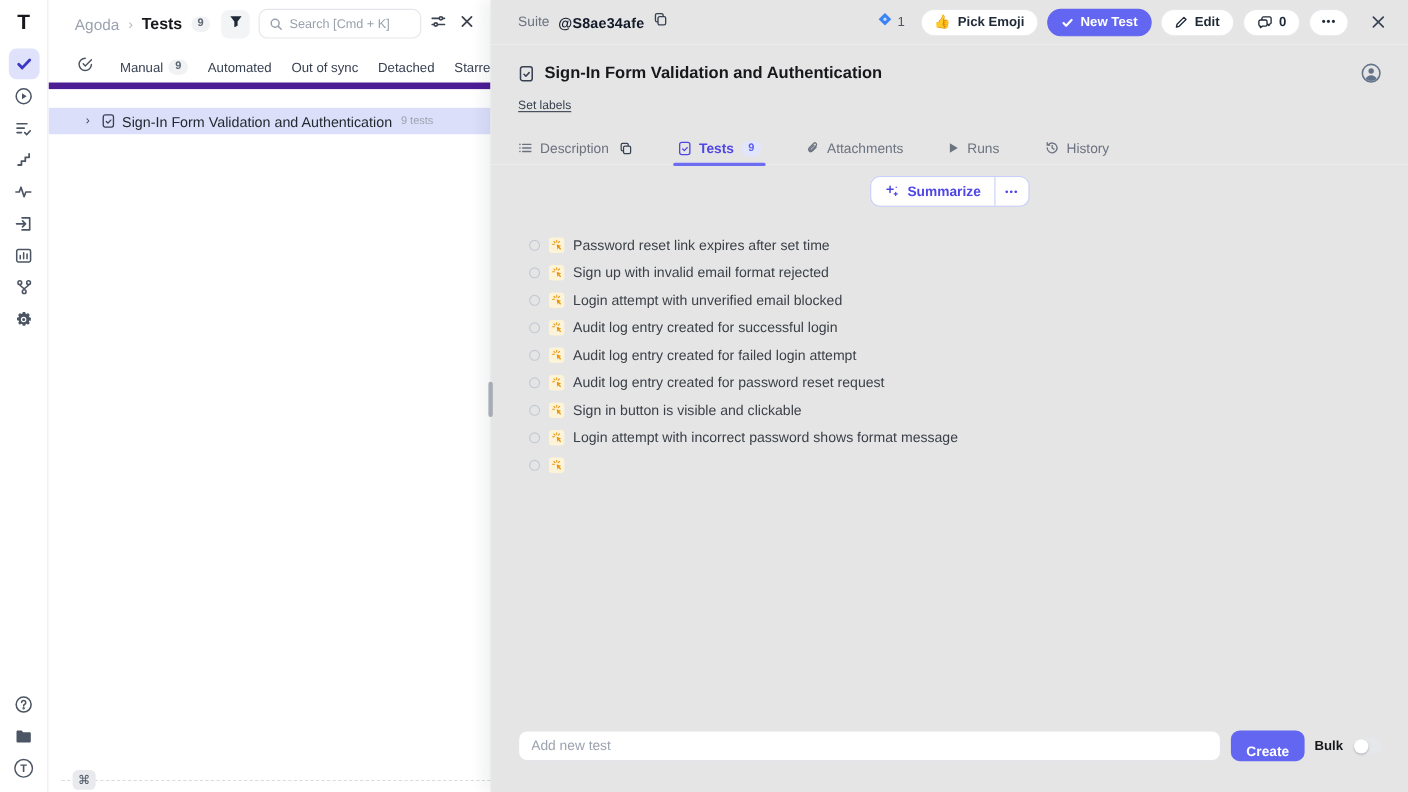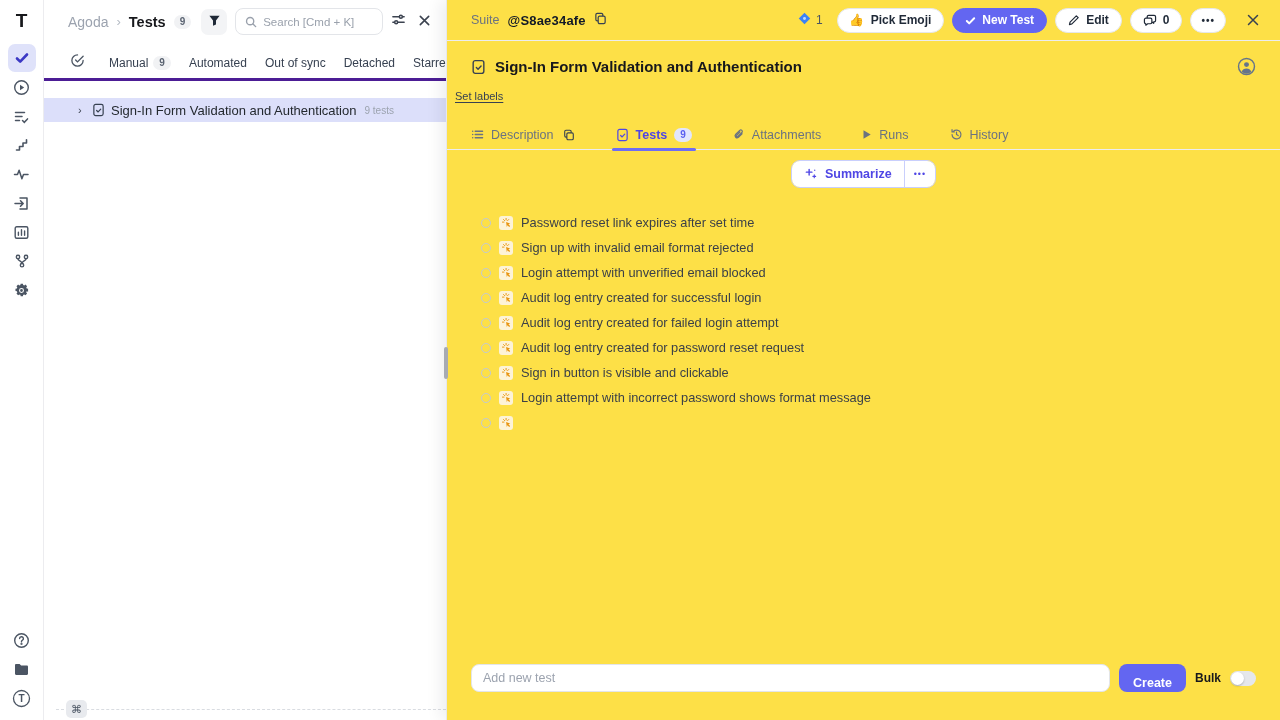--- a/index.html
+++ b/index.html
@@ -26,56 +26,56 @@
   .pill { background:#f1f2f4; color:#5b6472; font-size:10px; font-weight:600; border-radius:9px;
     padding:2px 6px; line-height:1; }
   .filter-btn { width:26px; height:26px; background:#f3f4f6; border-radius:7px; display:flex;
     align-items:center; justify-content:center; cursor:pointer; color:#1f2937; margin-left:2px; }
   .search-box { display:flex; align-items:center; gap:6px; border:1px solid #e3e5e9; border-radius:8px;
     height:27px; padding:0 9px; width:148px; color:#9aa1ac; cursor:text; background:#fff; }
   .search-box span { font-size:11.5px; white-space:nowrap; }
   .icon-plain { color:#3c4350; cursor:pointer; display:flex; align-items:center; justify-content:center; }
 
   .lp-filters { display:flex; align-items:center; gap:18px; padding:0 14px 0 26px; height:34px;
-    border-bottom:3px solid #4c1d95; margin-top:6px; }
+    border-bottom:6px solid #4c1d95; margin-top:6px; }
   .lp-filters .ftab { font-size:12px; color:#374151; cursor:pointer; display:flex; align-items:center; gap:5px; white-space:nowrap; }
   .lp-filters .fico { color:#4b5563; cursor:pointer; margin-right:6px; display:flex; }
 
   .tree-row { margin-top:17px; height:24px; background:#dcdffa; display:flex; align-items:center;
     gap:6px; padding:0 10px 0 34px; cursor:pointer; }
   .tree-chevron { color:#3c4350; font-size:11px; transform:none; width:8px; }
   .tree-title { font-size:13px; color:#24292f; }
   .tree-count { font-size:10px; color:#9ca3af; margin-left:2px; }
 
   .lp-bottom { position:absolute; left:12px; right:0; bottom:10px; border-top:1px dashed #d9dce1; height:1px; }
   .cmd-hint { position:absolute; left:22px; bottom:2px; width:21px; height:18px; background:#e8eaee;
     border-radius:5px; color:#4b5563; font-size:11px; display:flex; align-items:center; justify-content:center; }
 
   
-  .detail { position:absolute; left:446px; top:0; width:834px; height:720px; background:#fde047;
+  .detail { position:absolute; left:446px; top:0; width:834px; height:720px; background:#e5e5e5;
     border-left:1px solid #e7e8ec; box-shadow:-6px 0 14px rgba(15,23,42,.07); z-index:10; }
   .dt-header { height:41px; border-bottom:1px solid #ececef; display:flex; align-items:center;
     padding:0 14px 0 24px; gap:8px; }
   .dt-type { color:#6b7280; font-size:12.5px; }
   .dt-id { color:#111827; font-size:13px; font-weight:700; letter-spacing:.2px; }
   .dt-header .grow { flex:1; }
   .gem-wrap { display:flex; align-items:center; gap:5px; margin-right:6px; cursor:pointer; }
   .gem-count { font-size:12px; color:#4b5563; }
   .chip { height:25px; display:inline-flex; align-items:center; gap:6px; padding:0 12px;
     border:1px solid #e5e7eb; border-radius:14px; background:#fff; font-size:12px; color:#1f2937;
     font-weight:600; cursor:pointer; white-space:nowrap; }
   .chip.primary { background:#6366f1; border-color:#6366f1; color:#fff; }
   .x-btn { margin-left:6px; color:#374151; font-size:15px; cursor:pointer; padding:2px 6px; }
 
   .dt-titlebar { display:flex; align-items:center; gap:9px; padding:16px 24px 0 24px; }
   .dt-title { font-size:15px; font-weight:700; color:#17181c; flex:1; }
   .doc-ico { color:#374151; display:flex; }
   .avatar-ico { color:#64748b; cursor:pointer; display:flex; }
 
-  .set-labels { margin:14px 0 0 8px; font-size:11px; color:#374151; text-decoration:underline;
+  .set-labels { margin:14px 0 0 24px; font-size:11px; color:#374151; text-decoration:underline;
     text-underline-offset:2px; cursor:pointer; display:inline-block; }
 
   .dt-tabs { display:flex; align-items:center; gap:41px; padding:0 24px; margin-top:16px;
     border-bottom:1px solid #ececef; height:30px; }
   .dtab { display:flex; align-items:center; gap:7px; font-size:12.5px; color:#6b7280; cursor:pointer;
     height:30px; position:relative; }
   .dtab .copy-mini { color:#374151; margin-left:2px; }
   .dtab.active { color:#4f46e5; font-weight:700; }
   .dtab.active::after { content:""; position:absolute; left:-4px; right:-4px; bottom:-1px; height:2.5px;
     background:#6e6df2; border-radius:2px; }

